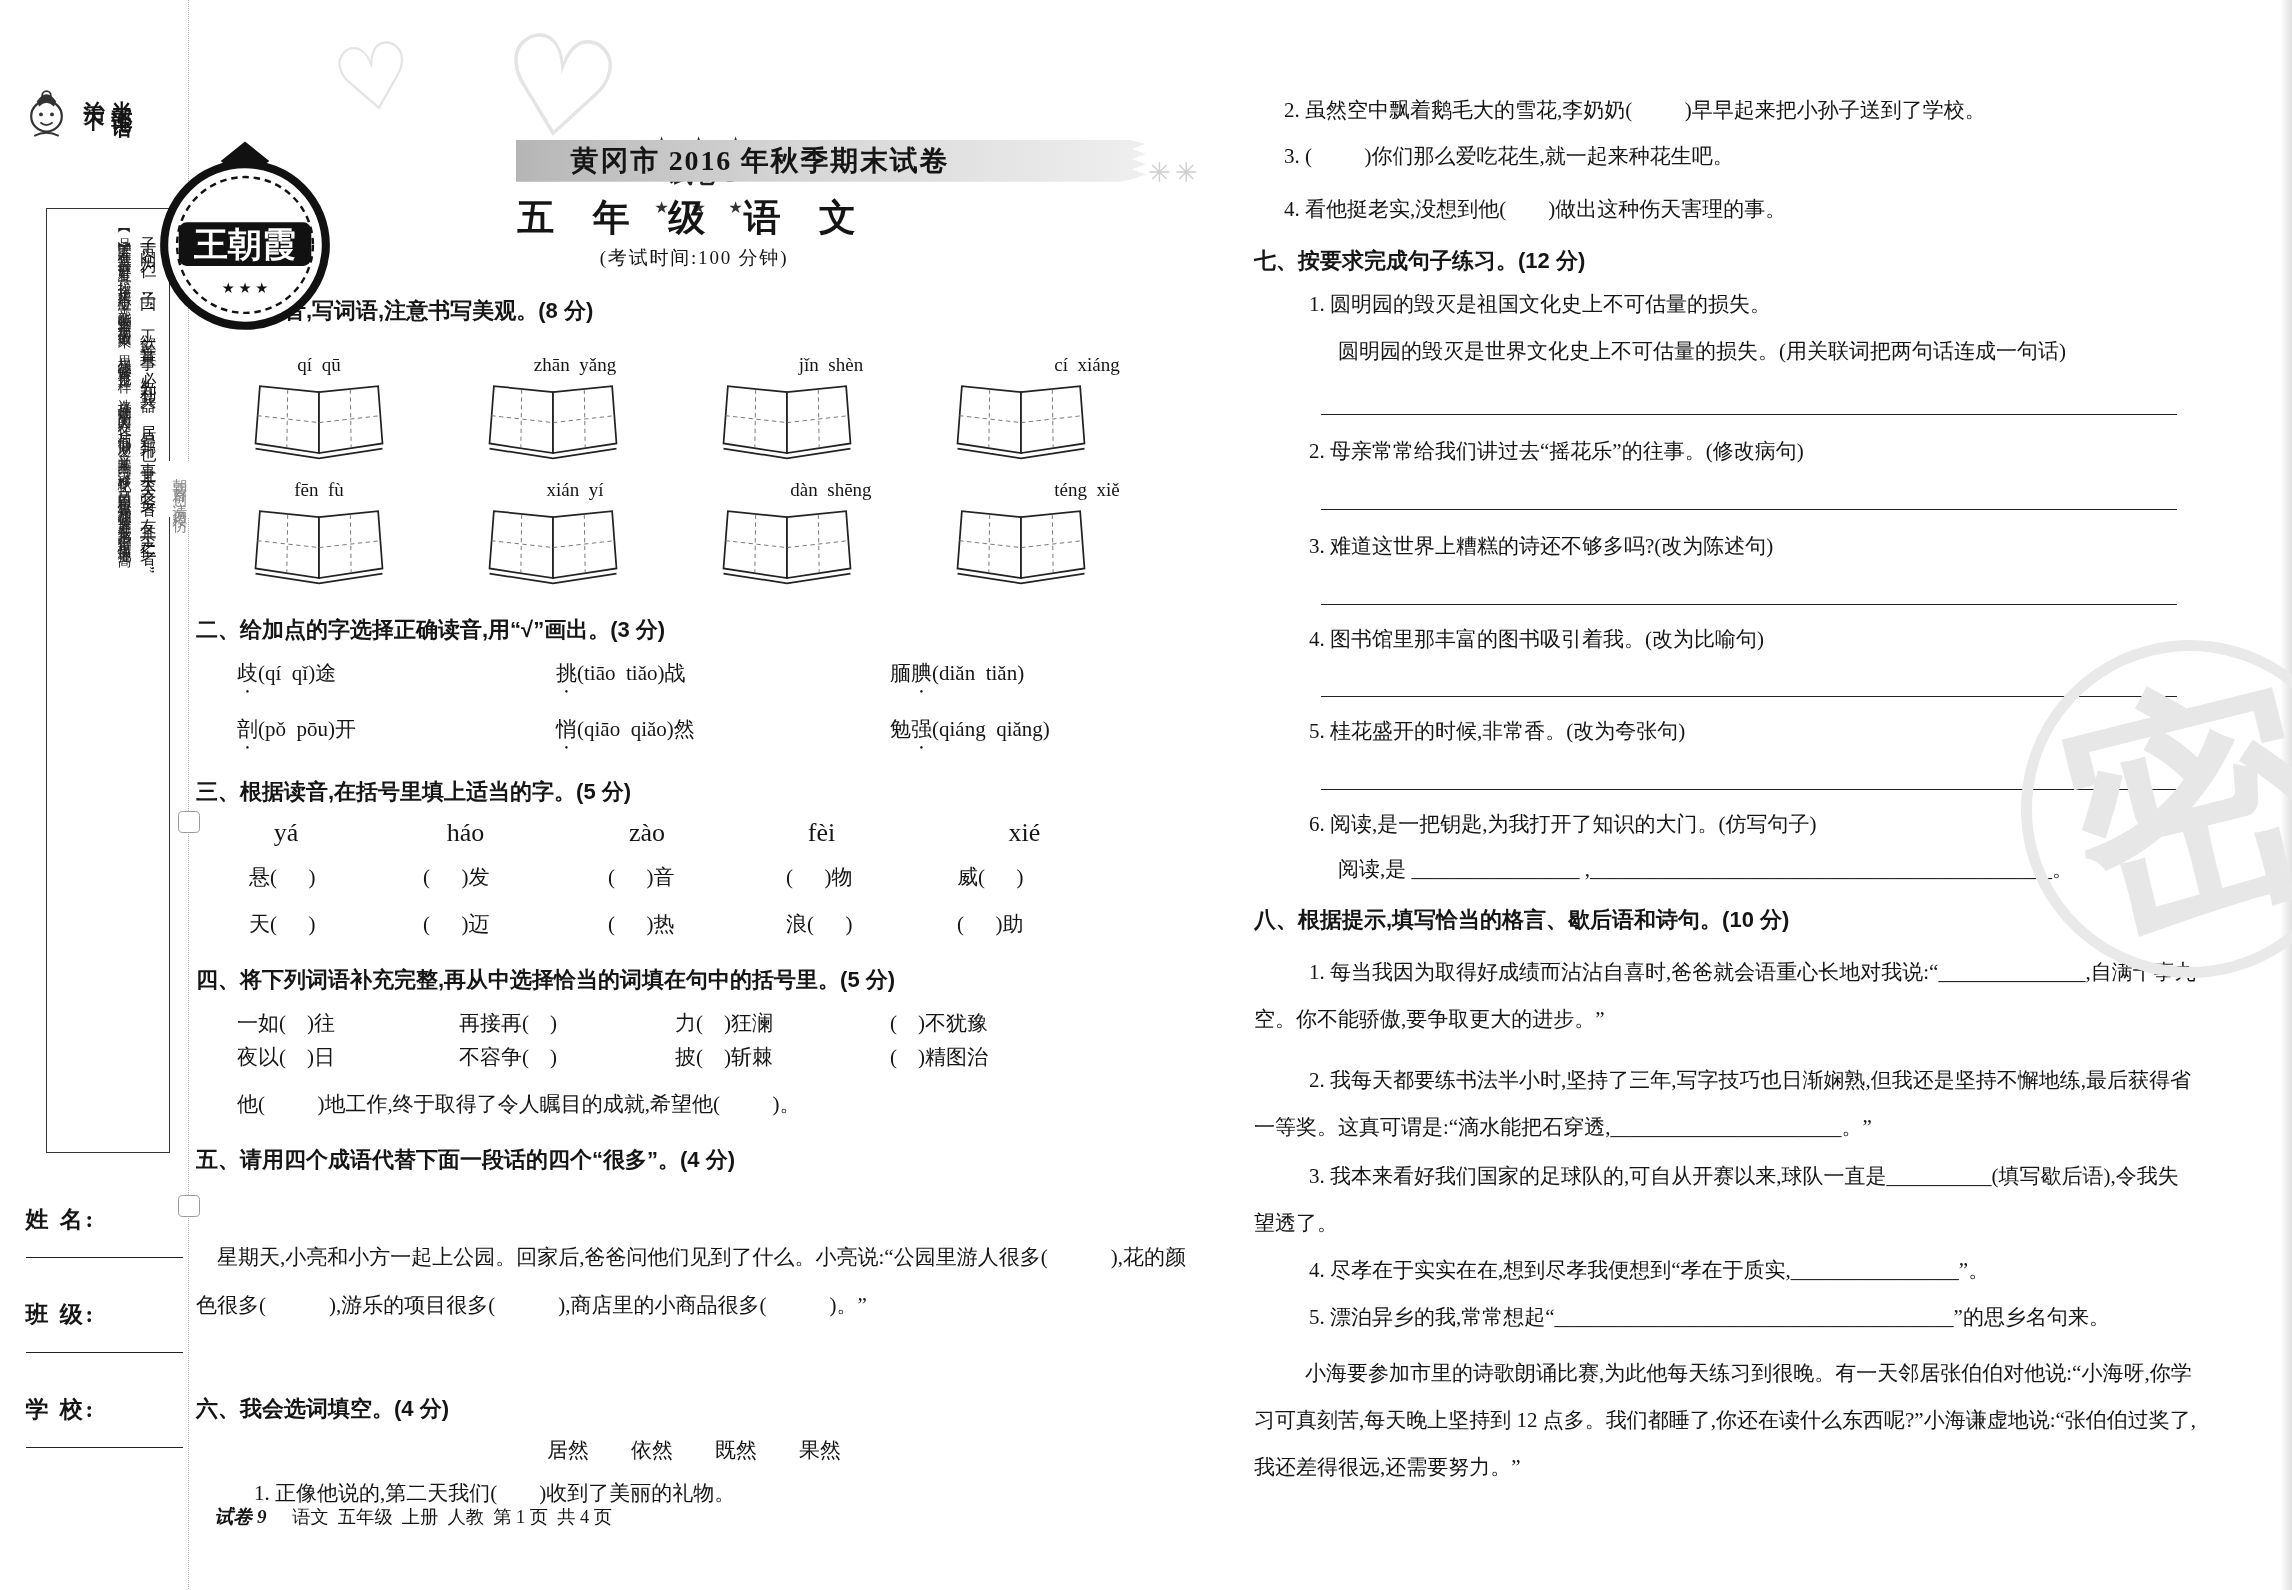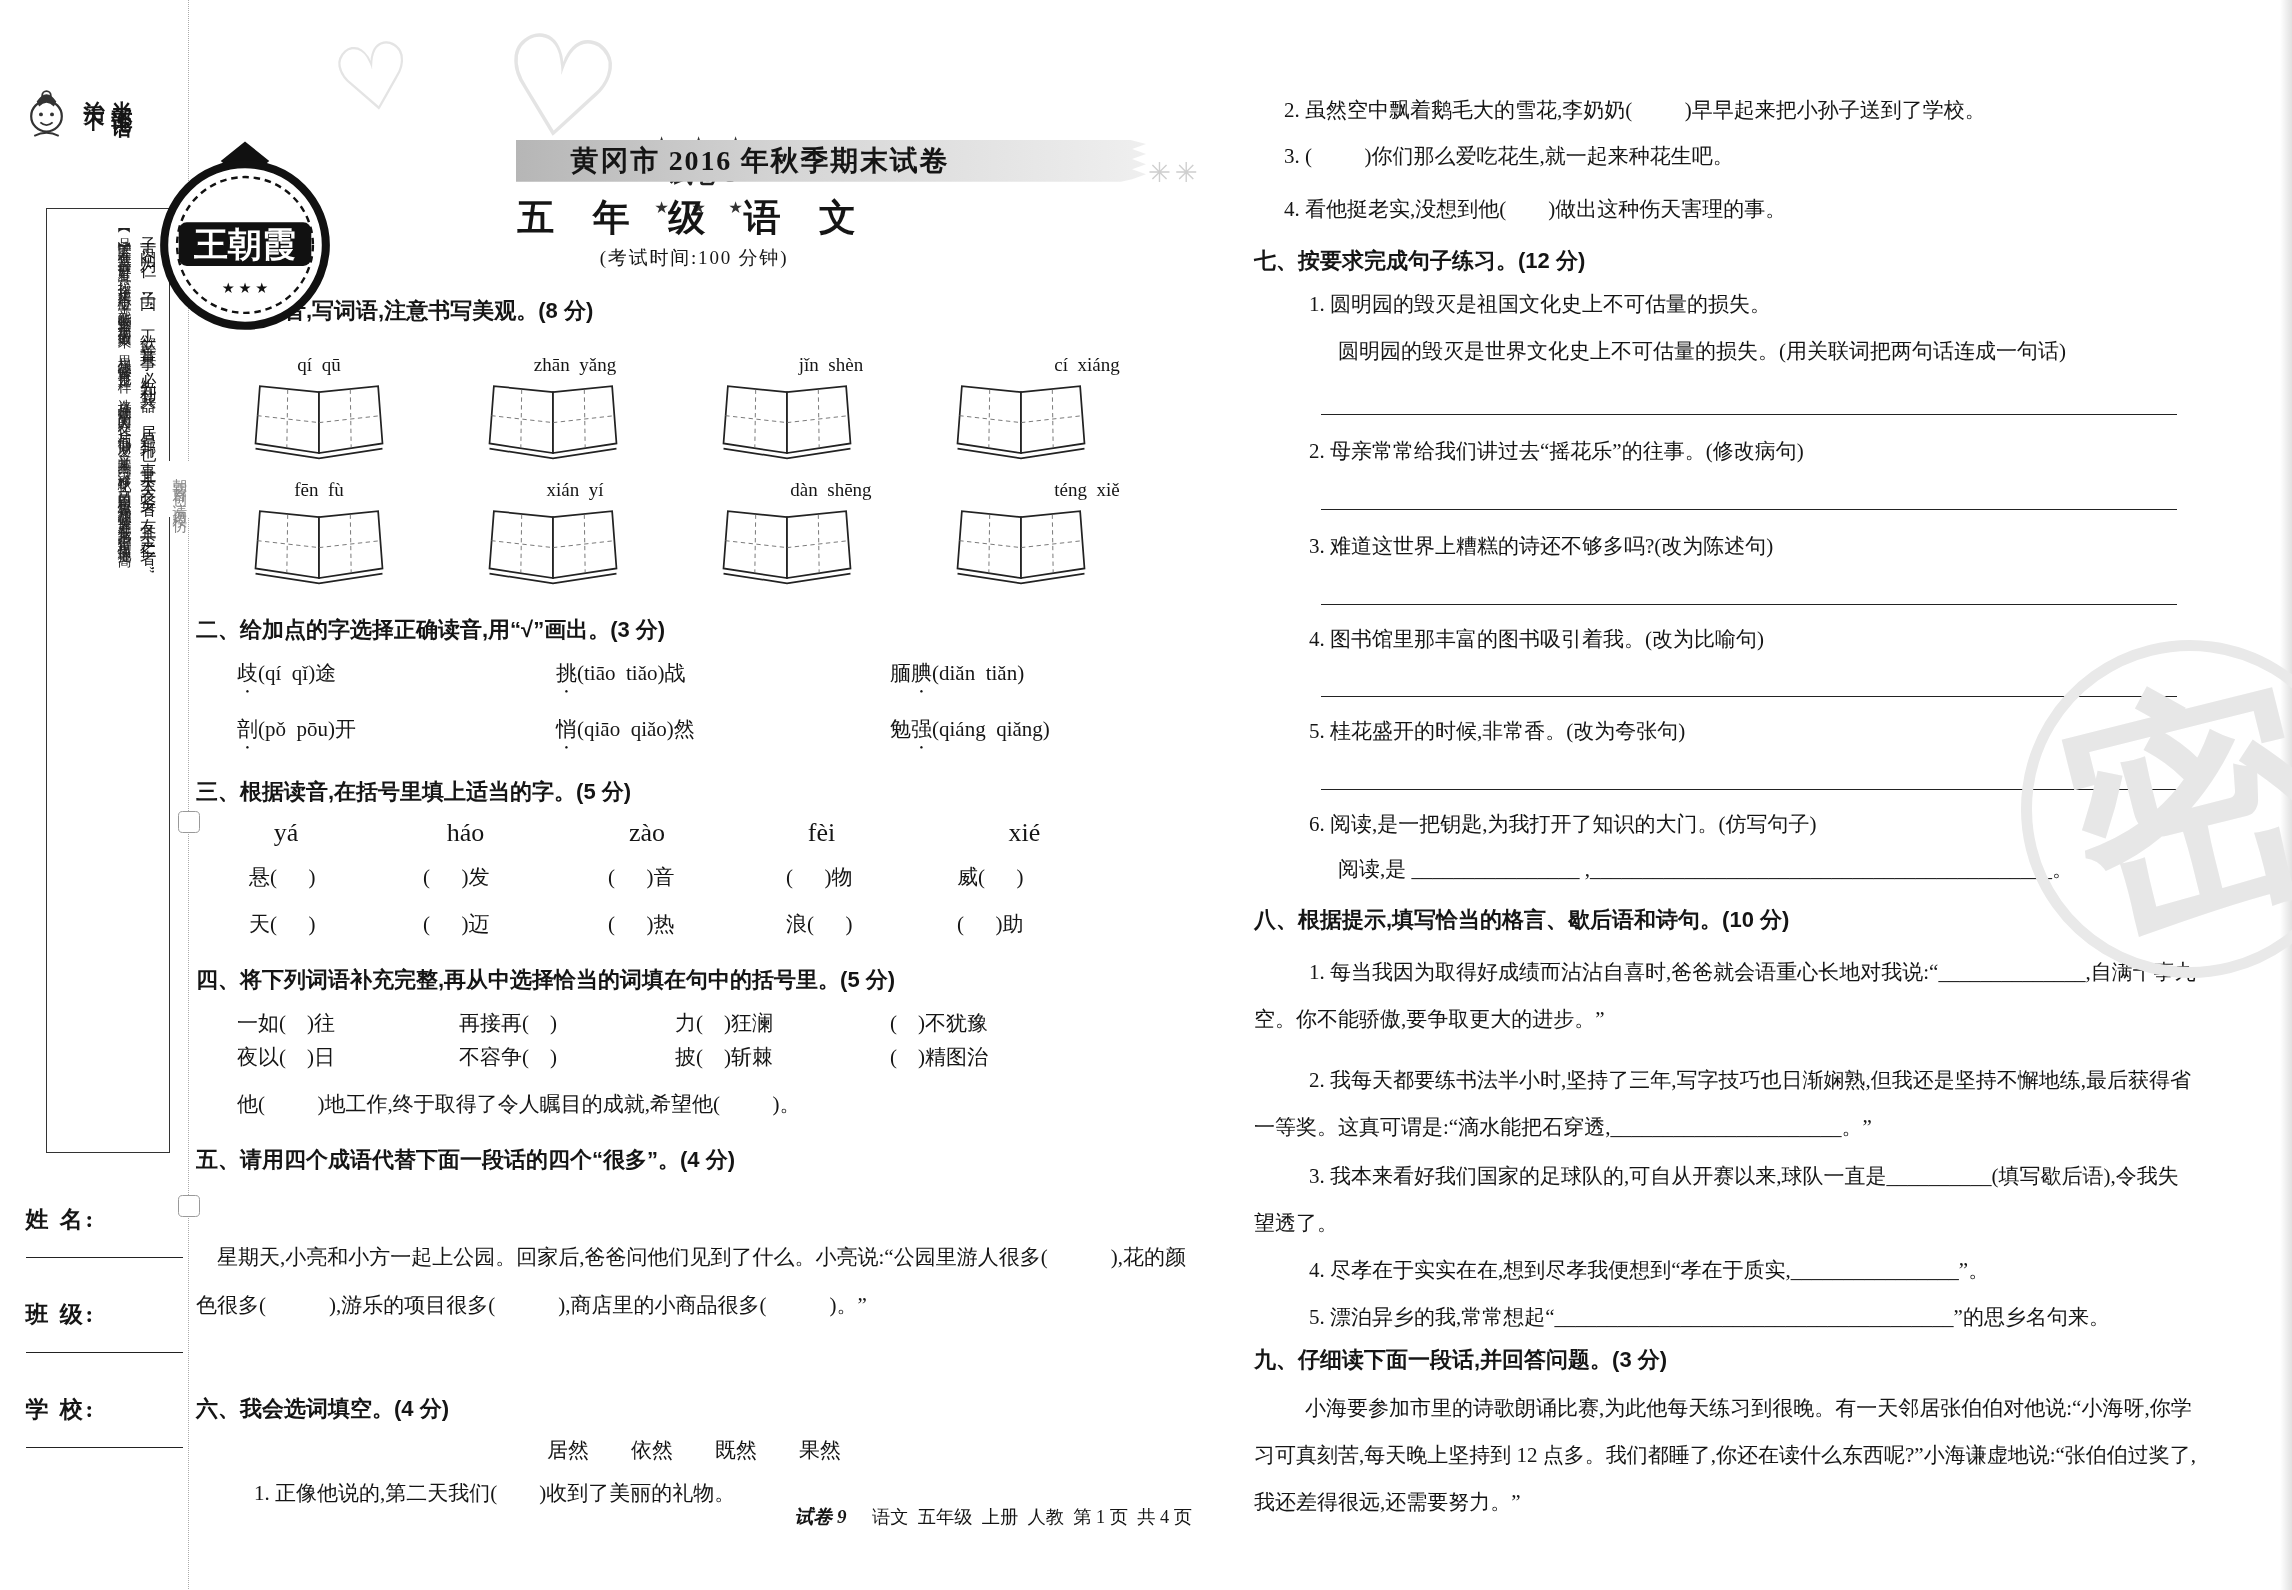--- a/index.html
+++ b/index.html
@@ -62,21 +62,21 @@
   .g4{display:grid;grid-template-columns:222px 216px 215px 1fr;padding-left:41px;font-size:21px;line-height:29px}
   .g4 span{white-space:pre-wrap}
 
   .para5{font-size:21px;line-height:48px;white-space:pre-wrap;text-indent:51px;padding-right:3.7px}
   .u{text-underline-offset:6.4px}
   .options{text-align:center;font-size:21px;height:29px;line-height:29px;white-space:pre}
 
   .ans{border-bottom:1.8px solid #222;height:27.4px;margin-left:67px;margin-right:20px}
   .ind33{text-indent:30px}.ind56{text-indent:51px}.ind60{text-indent:55px}.ind63{text-indent:58px}.ind92{text-indent:84px}
 
-  .page-footer{position:absolute;bottom:40px;left:0;width:100%;text-align:right;font-size:18.3px;white-space:pre-wrap}
+  .page-footer{position:absolute;bottom:40px;left:0;width:100%;text-align:left;font-size:18.3px;white-space:pre-wrap}
   .fbadge{font-weight:bold;font-style:italic;font-size:19px;margin-right:25.6px}
 
   
   .heart{position:absolute;color:#e4e4e4;pointer-events:none}
   .h1{left:137px;top:25.6px;font-size:91px;transform:rotate(-10deg)}
   .h2{left:302px;top:9.1px;font-size:137px;transform:rotate(8deg)}
   .snow{position:absolute;left:952px;top:157px;color:#cfcfcf;font-size:27.4px;letter-spacing:3.7px}
   .logo{position:absolute;left:-48px;top:137px;width:194px;height:203px}
   .watermark{position:absolute;right:-66px;top:640px;width:338px;height:338px;border:11px solid #e9e9e9;border-radius:50%;
     display:flex;align-items:center;justify-content:center;color:#e7e7e7;font-size:242px;font-weight:bold;transform:rotate(-14deg);z-index:1}
@@ -329,21 +329,20 @@
   <div class="line ind60" style="margin-top:20px">6. 阅读,是一把钥匙,为我打开了知识的大门。(仿写句子)</div>
   <div class="line ind92" style="margin-top:16.4px">阅读,是 ________________ ,____________________________________________。</div>
 
   <div class="sec-title" style="margin-top:18.3px">八、根据提示,填写恰当的格言、歇后语和诗句。(10 分)</div>
   <div class="wrap ind60" style="margin-top:12.8px">1. 每当我因为取得好成绩而沾沾自喜时,爸爸就会语重心长地对我说:“______________,自满十事九空。你不能骄傲,要争取更大的进步。”</div>
   <div class="wrap ind60" style="margin-top:14.6px">2. 我每天都要练书法半小时,坚持了三年,写字技巧也日渐娴熟,但我还是坚持不懈地练,最后获得省一等奖。这真可谓是:“滴水能把石穿透,______________________。”</div>
   <div class="wrap ind60" style="margin-top:1.8px">3. 我本来看好我们国家的足球队的,可自从开赛以来,球队一直是__________(填写歇后语),令我失望透了。</div>
   <div class="wrap ind60">4. 尽孝在于实实在在,想到尽孝我便想到“孝在于质实,________________”。</div>
   <div class="wrap ind60">5. 漂泊异乡的我,常常想起“______________________________________”的思乡名句来。</div>
 
-  <div class="sec-title" style="margin-top:1.8px">九、仔细读下面一段话,并回答问题。(3 分)</div>
   <div class="wrap ind56" style="margin-top:9.1px">小海要参加市里的诗歌朗诵比赛,为此他每天练习到很晚。有一天邻居张伯伯对他说:“小海呀,你学习可真刻苦,每天晚上坚持到 12 点多。我们都睡了,你还在读什么东西呢?”小海谦虚地说:“张伯伯过奖了,我还差得很远,还需要努力。”</div>
 
 </main>
 
 <div class="watermark">
   <span>密</span>
 </div>
 <div class="edge"></div>
 
 

